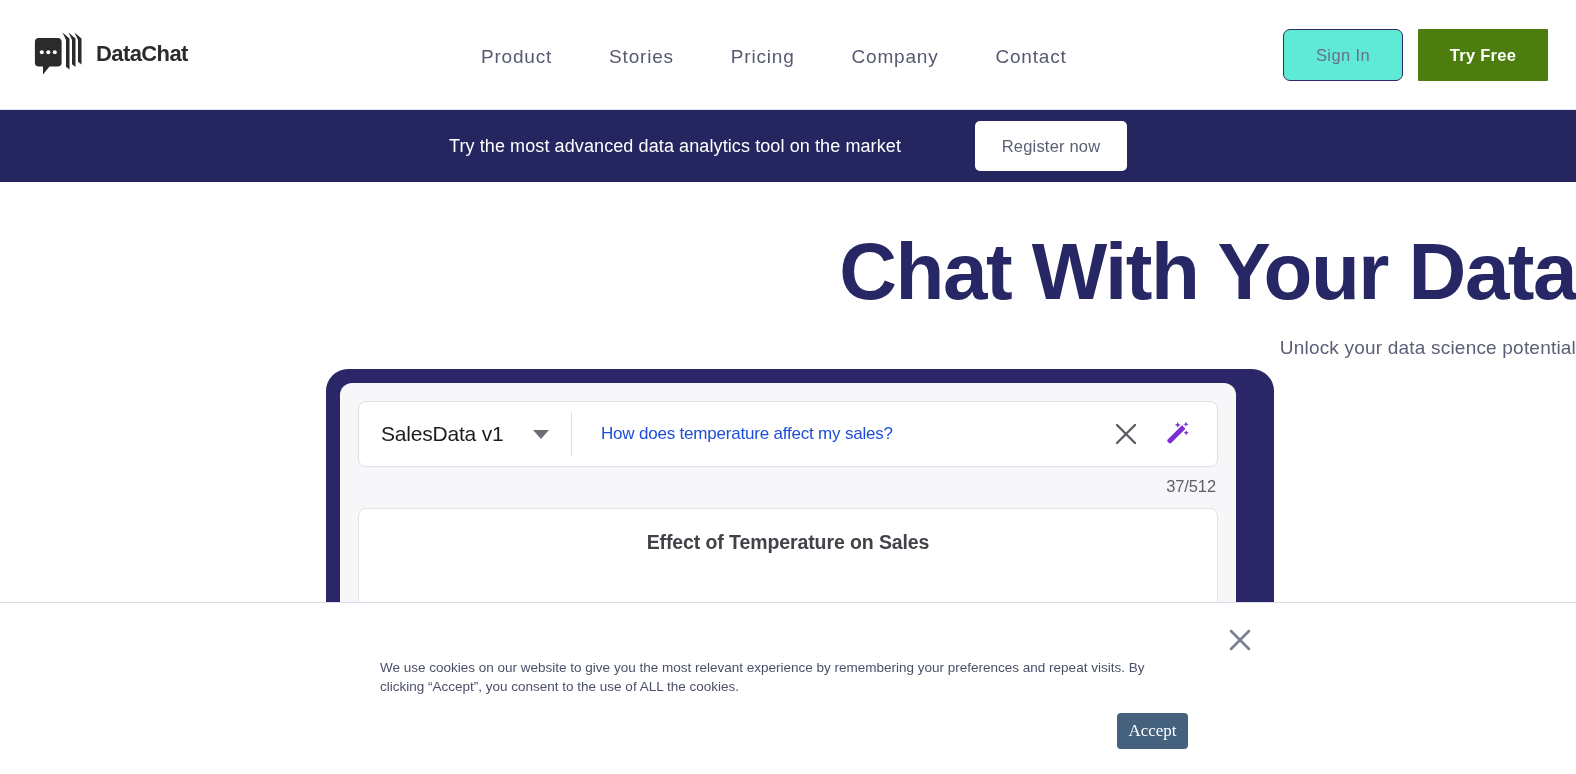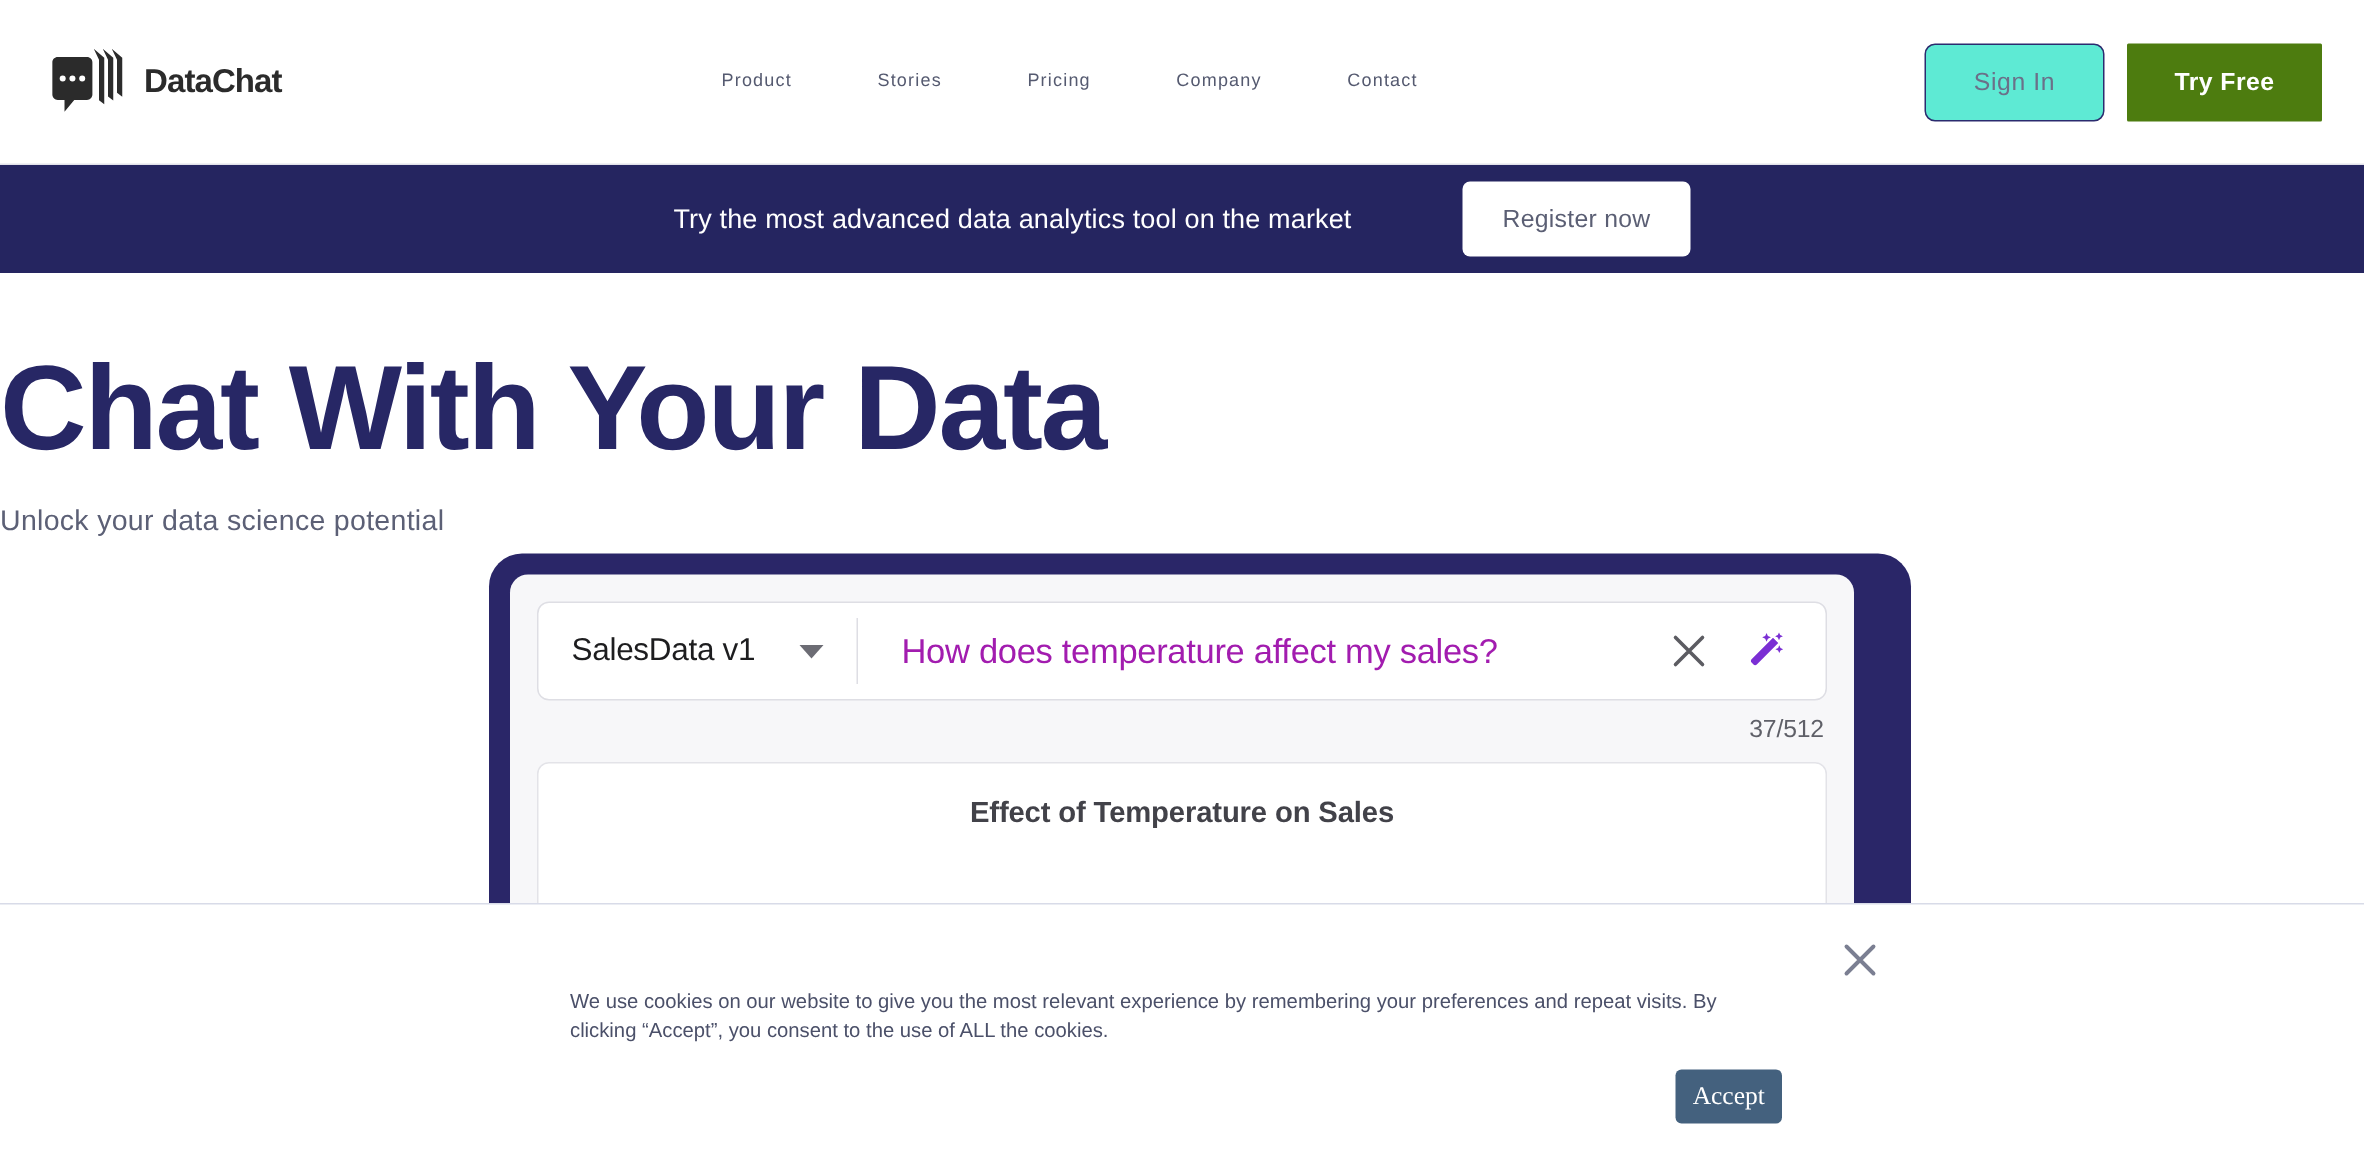--- a/index.html
+++ b/index.html
@@ -56,21 +56,21 @@
 
   .nav {
     position: absolute;
     left: 481px;
     top: 42px;
     display: flex;
     align-items: center;
     gap: 0;
   }
   .nav-item {
-    font-size: 12px;
+    font-size: 19px;
     color: #555a70;
     letter-spacing: 0.8px;
     padding: 4px 0;
     margin-right: 57px;
     cursor: pointer;
     white-space: nowrap;
   }
   .nav-item:last-child { margin-right: 0; }
 
   .header-actions {
@@ -147,21 +147,21 @@
     display: flex;
     align-items: center;
     justify-content: center;
   }
 
   
   .hero {
     position: absolute;
     top: 182px; left: 0;
     width: 1576px;
-    text-align: left;
+    text-align: right;
   }
   .hero-title {
     margin: 0;
     padding-top: 48px;
     font-size: 80px;
     font-weight: 700;
     color: #272765;
     letter-spacing: -1.5px;
     line-height: 1.06;
   }
@@ -228,22 +228,22 @@
     margin-left: 10px;
   }
   .qbar-divider {
     width: 1px;
     height: 44px;
     background: #dedee4;
     flex: 0 0 auto;
   }
   .qbar-input {
     flex: 1 1 auto;
-    font-size: 23px;
-    color: #a21caf;
+    font-size: 17px;
+    color: #1d4ed8;
     letter-spacing: -0.2px;
     padding-left: 29px;
     white-space: nowrap;
     overflow: hidden;
   }
   .qbar-icons {
     display: flex;
     align-items: center;
     gap: 22px;
     padding-right: 26px;

